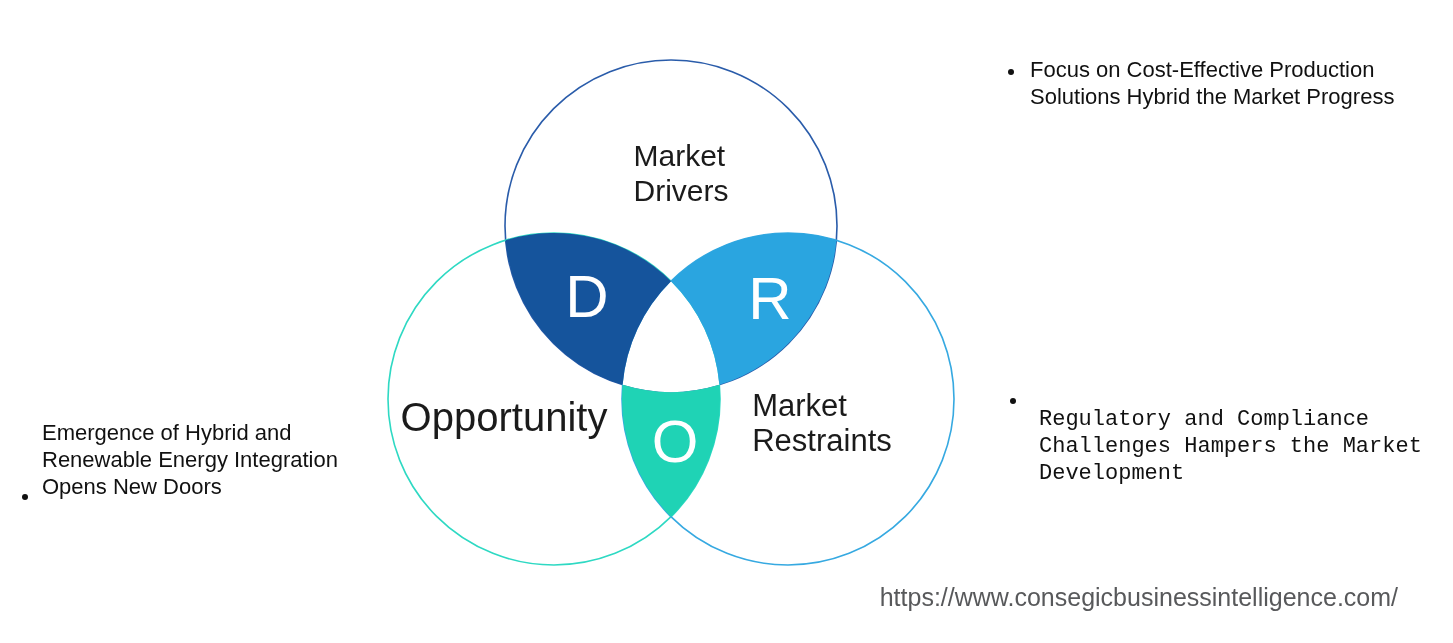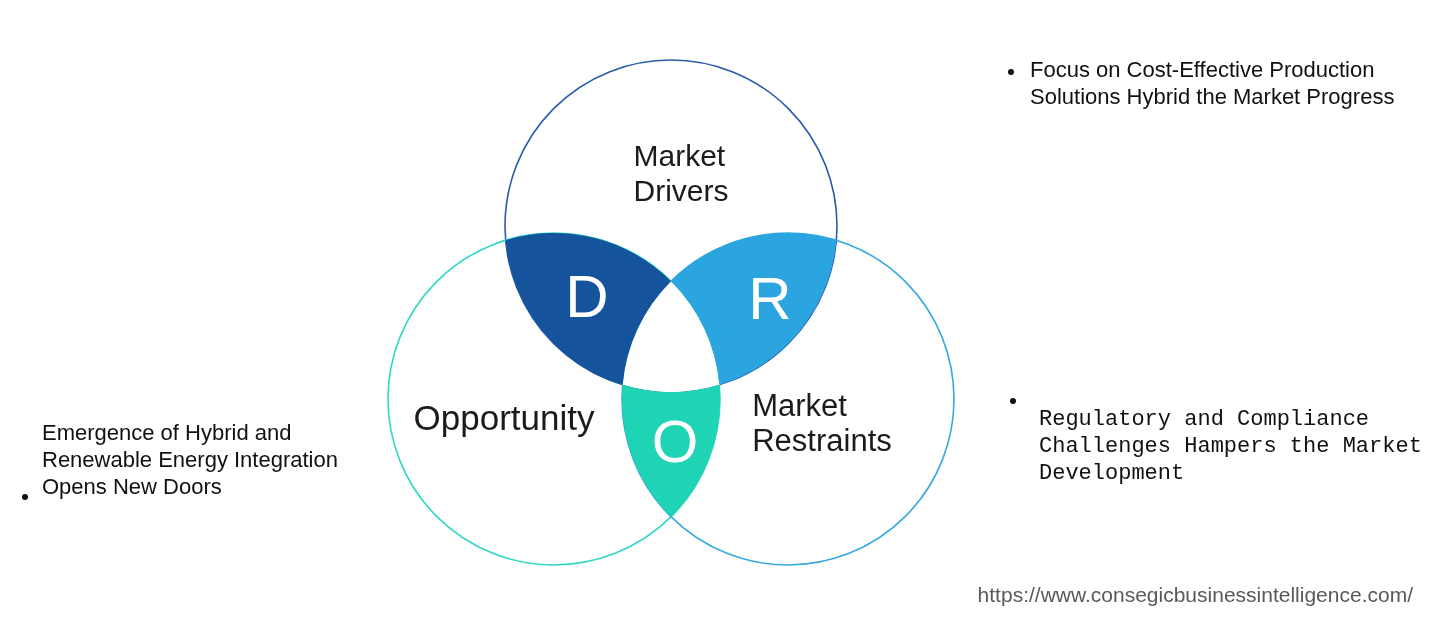--- a/index.html
+++ b/index.html
@@ -17,21 +17,21 @@
   .circle-label {
     position: absolute;
     transform: translateX(-50%);
     text-align: left;
     color: #1b1b1b;
     white-space: pre-line;
     font-size: 30px;
     line-height: 35px;
   }
   #label-drivers    { left: 681px; top: 138px; }
-  #label-opportunity{ left: 504px; top: 400px; font-size: 35px; }
+  #label-opportunity{ left: 504px; top: 400px; font-size: 40px; }
   #label-restraints { left: 822px; top: 388px; font-size: 31px; }
 
   
   .overlap-letter {
     position: absolute;
     transform: translate(-50%, -50%);
     color: #ffffff;
     font-size: 60px;
     font-weight: 400;
   }
@@ -62,23 +62,23 @@
 
   #bullet-top-right { left: 1008px; top: 56px; }
   #bullet-top-right .dot { margin: 13px 16px 0 0; }
 
   #bullet-bottom-right { left: 1010px; top: 406px; font-family: Liberation Mono, monospace; }
   #bullet-bottom-right .dot { margin: -8px 23px 0 0; }
 
   
   .footer-url {
     position: absolute;
-    right: 40px;
+    right: 55px;
     top: 583px;
-    font-size: 21px;
+    font-size: 25px;
     color: #58595B;
   }
 </style>
 </head>
 <body>
 
 <div class="page">
 
   <svg class="venn-svg" width="1453" height="643" viewBox="0 0 1453 643">
 

